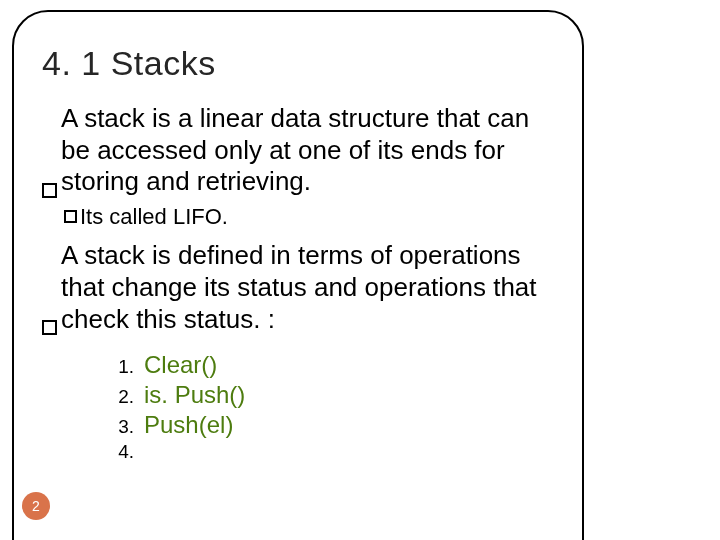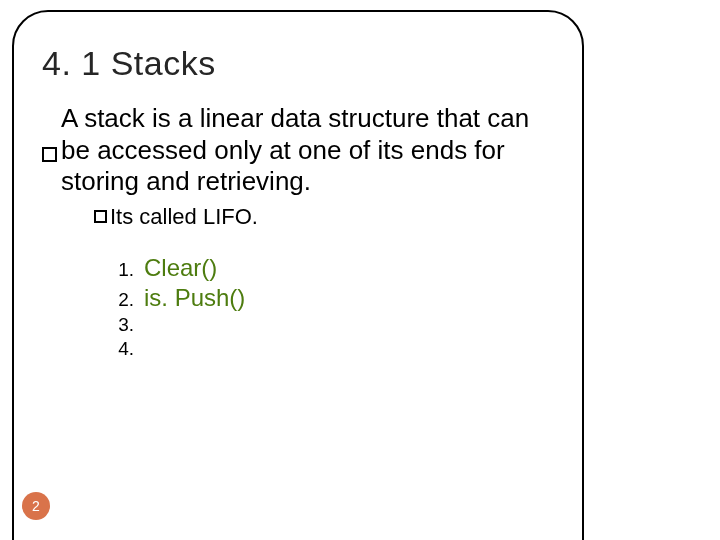--- a/index.html
+++ b/index.html
@@ -27,41 +27,41 @@
   }
   .title {
     font-size: 34px;
     font-weight: 400;
     color: #262626;
     margin-bottom: 20px;
     letter-spacing: 0.5px;
   }
   .bullet-row {
     display: flex;
-    align-items: center;
+    align-items: flex-end;
     margin-bottom: 2px;
   }
   .box-bullet {
     display: inline-block;
     width: 15px;
     height: 15px;
     border: 2px solid #000;
     flex: 0 0 15px;
     margin-top: 8px;
     margin-right: 4px;
   }
   .body-text {
     font-size: 26px;
     line-height: 1.22;
     color: #000;
   }
   .sub-row {
     display: flex;
     align-items: flex-start;
-    margin-left: 52px;
+    margin-left: 22px;
     margin-top: 6px;
     margin-bottom: 10px;
   }
   .sub-box {
     display: inline-block;
     width: 13px;
     height: 13px;
     border: 2px solid #000;
     flex: 0 0 13px;
     margin-top: 6px;
@@ -119,34 +119,39 @@
     <div class="bullet-row">
       <span class="box-bullet"></span>
       <span class="body-text">A stack is a linear data structure that can be accessed only at one of its ends for storing and retrieving.</span>
     </div>
 
     <div class="sub-row">
       <span class="sub-box"></span>
       <span class="sub-text">Its called LIFO.</span>
     </div>
 
+    <div class="bullet-row">
+      <span class="box-bullet"></span>
+      <span class="body-text">A stack is defined in terms of operations that change its status and operations that check this status. :</span>
+    </div>
 
     <div class="gap"></div>
 
     <div class="ops-list">
       <div class="op-row">
         <span class="op-num">1.</span>
         <span class="op-text">Clear()</span>
       </div>
       <div class="op-row">
         <span class="op-num">2.</span>
         <span class="op-text">is. Push()</span>
       </div>
       <div class="op-row">
         <span class="op-num">3.</span>
+        <span class="op-text">Push(el)</span>
       </div>
       <div class="op-row">
         <span class="op-num">4.</span>
       </div>
     </div>
   </div>
 
   <div class="page-badge">
     <span>2</span>
   </div>

